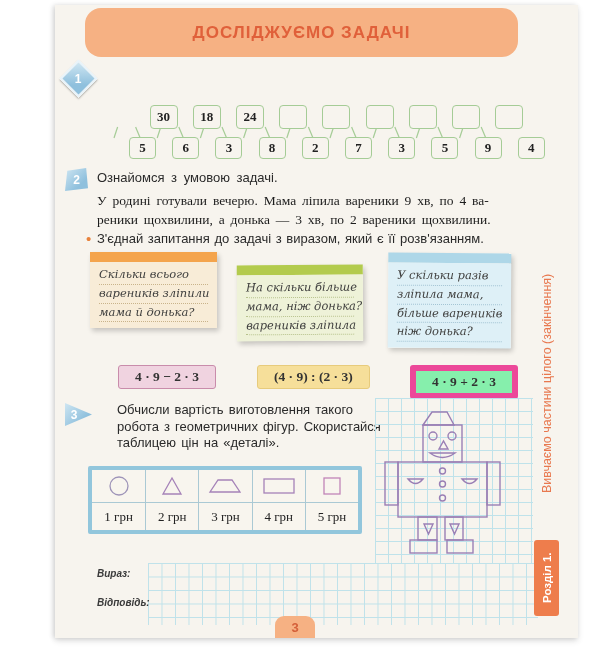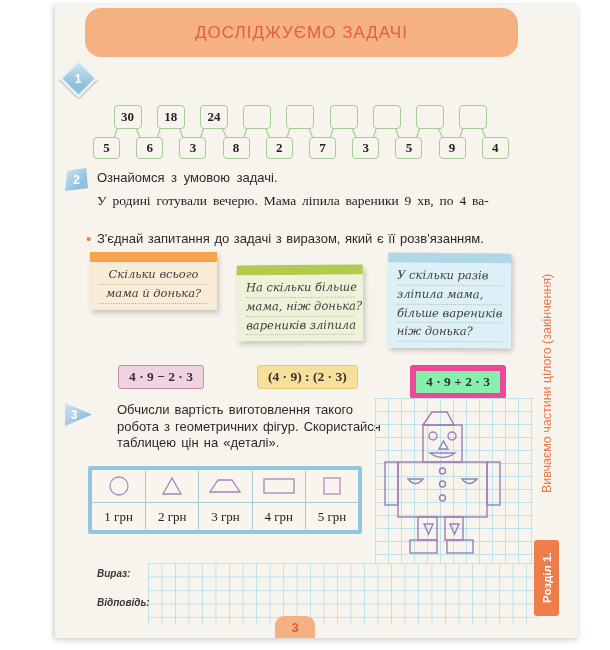--- a/index.html
+++ b/index.html
@@ -3,60 +3,60 @@
 <meta charset="utf-8">
 <style>
   html,body { margin:0; padding:0; }
   body { width:610px; height:650px; background:#ffffff; font-family:"Liberation Sans", sans-serif; position:relative; overflow:hidden; }
   .page { position:absolute; left:55px; top:5px; width:523px; height:633px; background:#f7f4ee;
           box-shadow: -2px 0 5px rgba(0,0,0,.12), 0 3px 6px rgba(0,0,0,.12); }
 
   
   .banner { position:absolute; left:30px; top:3px; width:433px; height:49px; background:#f6b183;
             border-radius:16px; display:flex; align-items:center; justify-content:center; }
-  .banner .ttl { color:#e0603a; font-weight:normal; font-size:17px; letter-spacing:1px; }
+  .banner .ttl { color:#e0603a; font-weight:bold; font-size:17px; letter-spacing:1px; }
 
   
   .tbadge { position:absolute; width:23px; height:23px; display:flex; align-items:center; justify-content:center;
             color:#fff; font-weight:bold; font-size:12px; background:linear-gradient(135deg,#cfe6f2 0%,#8fc0dd 70%);
             box-shadow:1px 1px 2px rgba(0,0,0,.3); }
   .badge-diamond { transform:rotate(45deg); border:2px solid #e8f3fa; }
   .badge-diamond span { transform:rotate(-45deg); }
   .badge-pent { clip-path:polygon(10% 12%, 92% 0%, 100% 88%, 0% 100%); }
   .badge-tri  { width:27px; clip-path:polygon(0 0, 100% 50%, 0 100%); }
   .badge-tri span { margin-right:9px; }
 
   .instr { position:absolute; color:#2a2a2a; font-size:13px; line-height:16.5px; word-spacing:3px; }
 
   
   .schema { position:absolute; left:38px; top:98px; width:416px; height:58px; }
   .schema svg { position:absolute; left:0; top:0; }
   .schema .card { position:absolute; border:1.4px solid #a5cc96; border-radius:4px; background:#f7f4ee;
                   display:flex; align-items:center; justify-content:center;
-                  font-family:"Liberation Serif", serif; font-weight:bold; font-size:13px; color:#222; }
+                  font-family:"Liberation Serif", serif; font-weight:bold; font-size:13px; color:#222;margin-left:36px; }
 
   .serif-par { position:absolute; font-family:"Liberation Serif", serif; font-size:13.5px; color:#1c1c1c;
                line-height:19px; word-spacing:2.5px; white-space:nowrap; }
   .bullet-dot { position:absolute; color:#e8823c; font-size:15px; }
 
   
   .note { position:absolute; box-shadow:2px 3px 5px rgba(0,0,0,.2); }
   .note .bar { height:10px; }
   .note .nbody { padding:4px 9px 6px 9px; font-family:"DejaVu Serif", serif; font-style:italic;
                  font-size:11.5px; line-height:1.55; color:#40403f; }
   .note .nline { white-space:nowrap; }
   .n1 { left:35px; top:247px; width:127px; }
-  .n1 .bar { background:#f4a44c; } .n1 .nbody { background:#f8ecd7; } .n1 .nline { border-bottom:1px dotted #c9b38a;text-align:center; }
+  .n1 .bar { background:#f4a44c; } .n1 .nbody { background:#f8ecd7; } .n1 .nline { border-bottom:1px dotted #c9b38a; }
   .n2 { left:182px; top:260px; width:126px; transform:rotate(-.4deg); }
   .n2 .bar { background:#b3cb4d; } .n2 .nbody { background:#eef2d8; } .n2 .nline { border-bottom:1px dotted #b7c28c; }
   .n3 { left:333px; top:248px; width:123px; transform:rotate(.4deg); }
   .n3 .bar { background:#aed7e8; } .n3 .nbody { background:#def0f7; } .n3 .nline { border-bottom:1px dotted #a2c3d3; }
 
   
-  .expr { position:absolute; top:360px; height:18px; padding:2px 10px; border-radius:3px;
+  .expr { position:absolute; top:360px; height:18px; padding:2px 16px; border-radius:3px;
           font-family:"Liberation Serif", serif; font-weight:bold; font-size:13.5px; color:#333;
           display:flex; align-items:center; justify-content:center; }
   .e1 { left:63px;  background:#f0d3e0; border:1px solid #c98cab; }
   .e2 { left:202px; background:#f6df9a; border:1px solid #e7cb7c; }
   .e3 { left:355px; background:#86efac; border:6px solid #ec4899; }
 
   
   .grid { position:absolute; background-image:
             linear-gradient(#bfe2ea 1px, transparent 1px),
             linear-gradient(90deg, #bfe2ea 1px, transparent 1px);
@@ -142,28 +142,30 @@
       <div class="card" style="left: 323px; top: 2px; width: 26px; height: 22px;"></div>
       <div class="card" style="left: 366.2px; top: 2px; width: 26px; height: 22px;"></div>
     </div>
 
   <div class="tbadge badge-pent" style="left:10px; top:163px;">
     <span>2</span>
     </div>
   <div class="instr" style="left:42px; top:165px;">Ознайомся з умовою задачі.</div>
   <div class="serif-par" style="left:42px; top:186px;">
     <div>У родині готували вечерю. Мама ліпила  вареники 9 хв, по 4 ва-</div>
+    <div>реники щохвилини, а донька — 3 хв, по 2 вареники щохвилини.</div>
   </div>
   <div class="bullet-dot" style="left:31px; top:225px;">•</div>
   <div class="instr" style="left:42px; top:226px; width:440px; word-spacing:1px;">З'єднай запитання до задачі з виразом, який є її розв'язанням.</div>
 
   <div class="note n1">
     <div class="bar"></div>
     <div class="nbody">
       <div class="nline">Скільки всього</div>
+      <div class="nline">вареників зліпили</div>
       <div class="nline">мама й донька?</div>
     </div>
   </div>
   <div class="note n2">
     <div class="bar"></div>
     <div class="nbody">
       <div class="nline">На скільки більше</div>
       <div class="nline">мама, ніж донька?</div>
       <div class="nline">вареників зліпила</div>
     </div>

